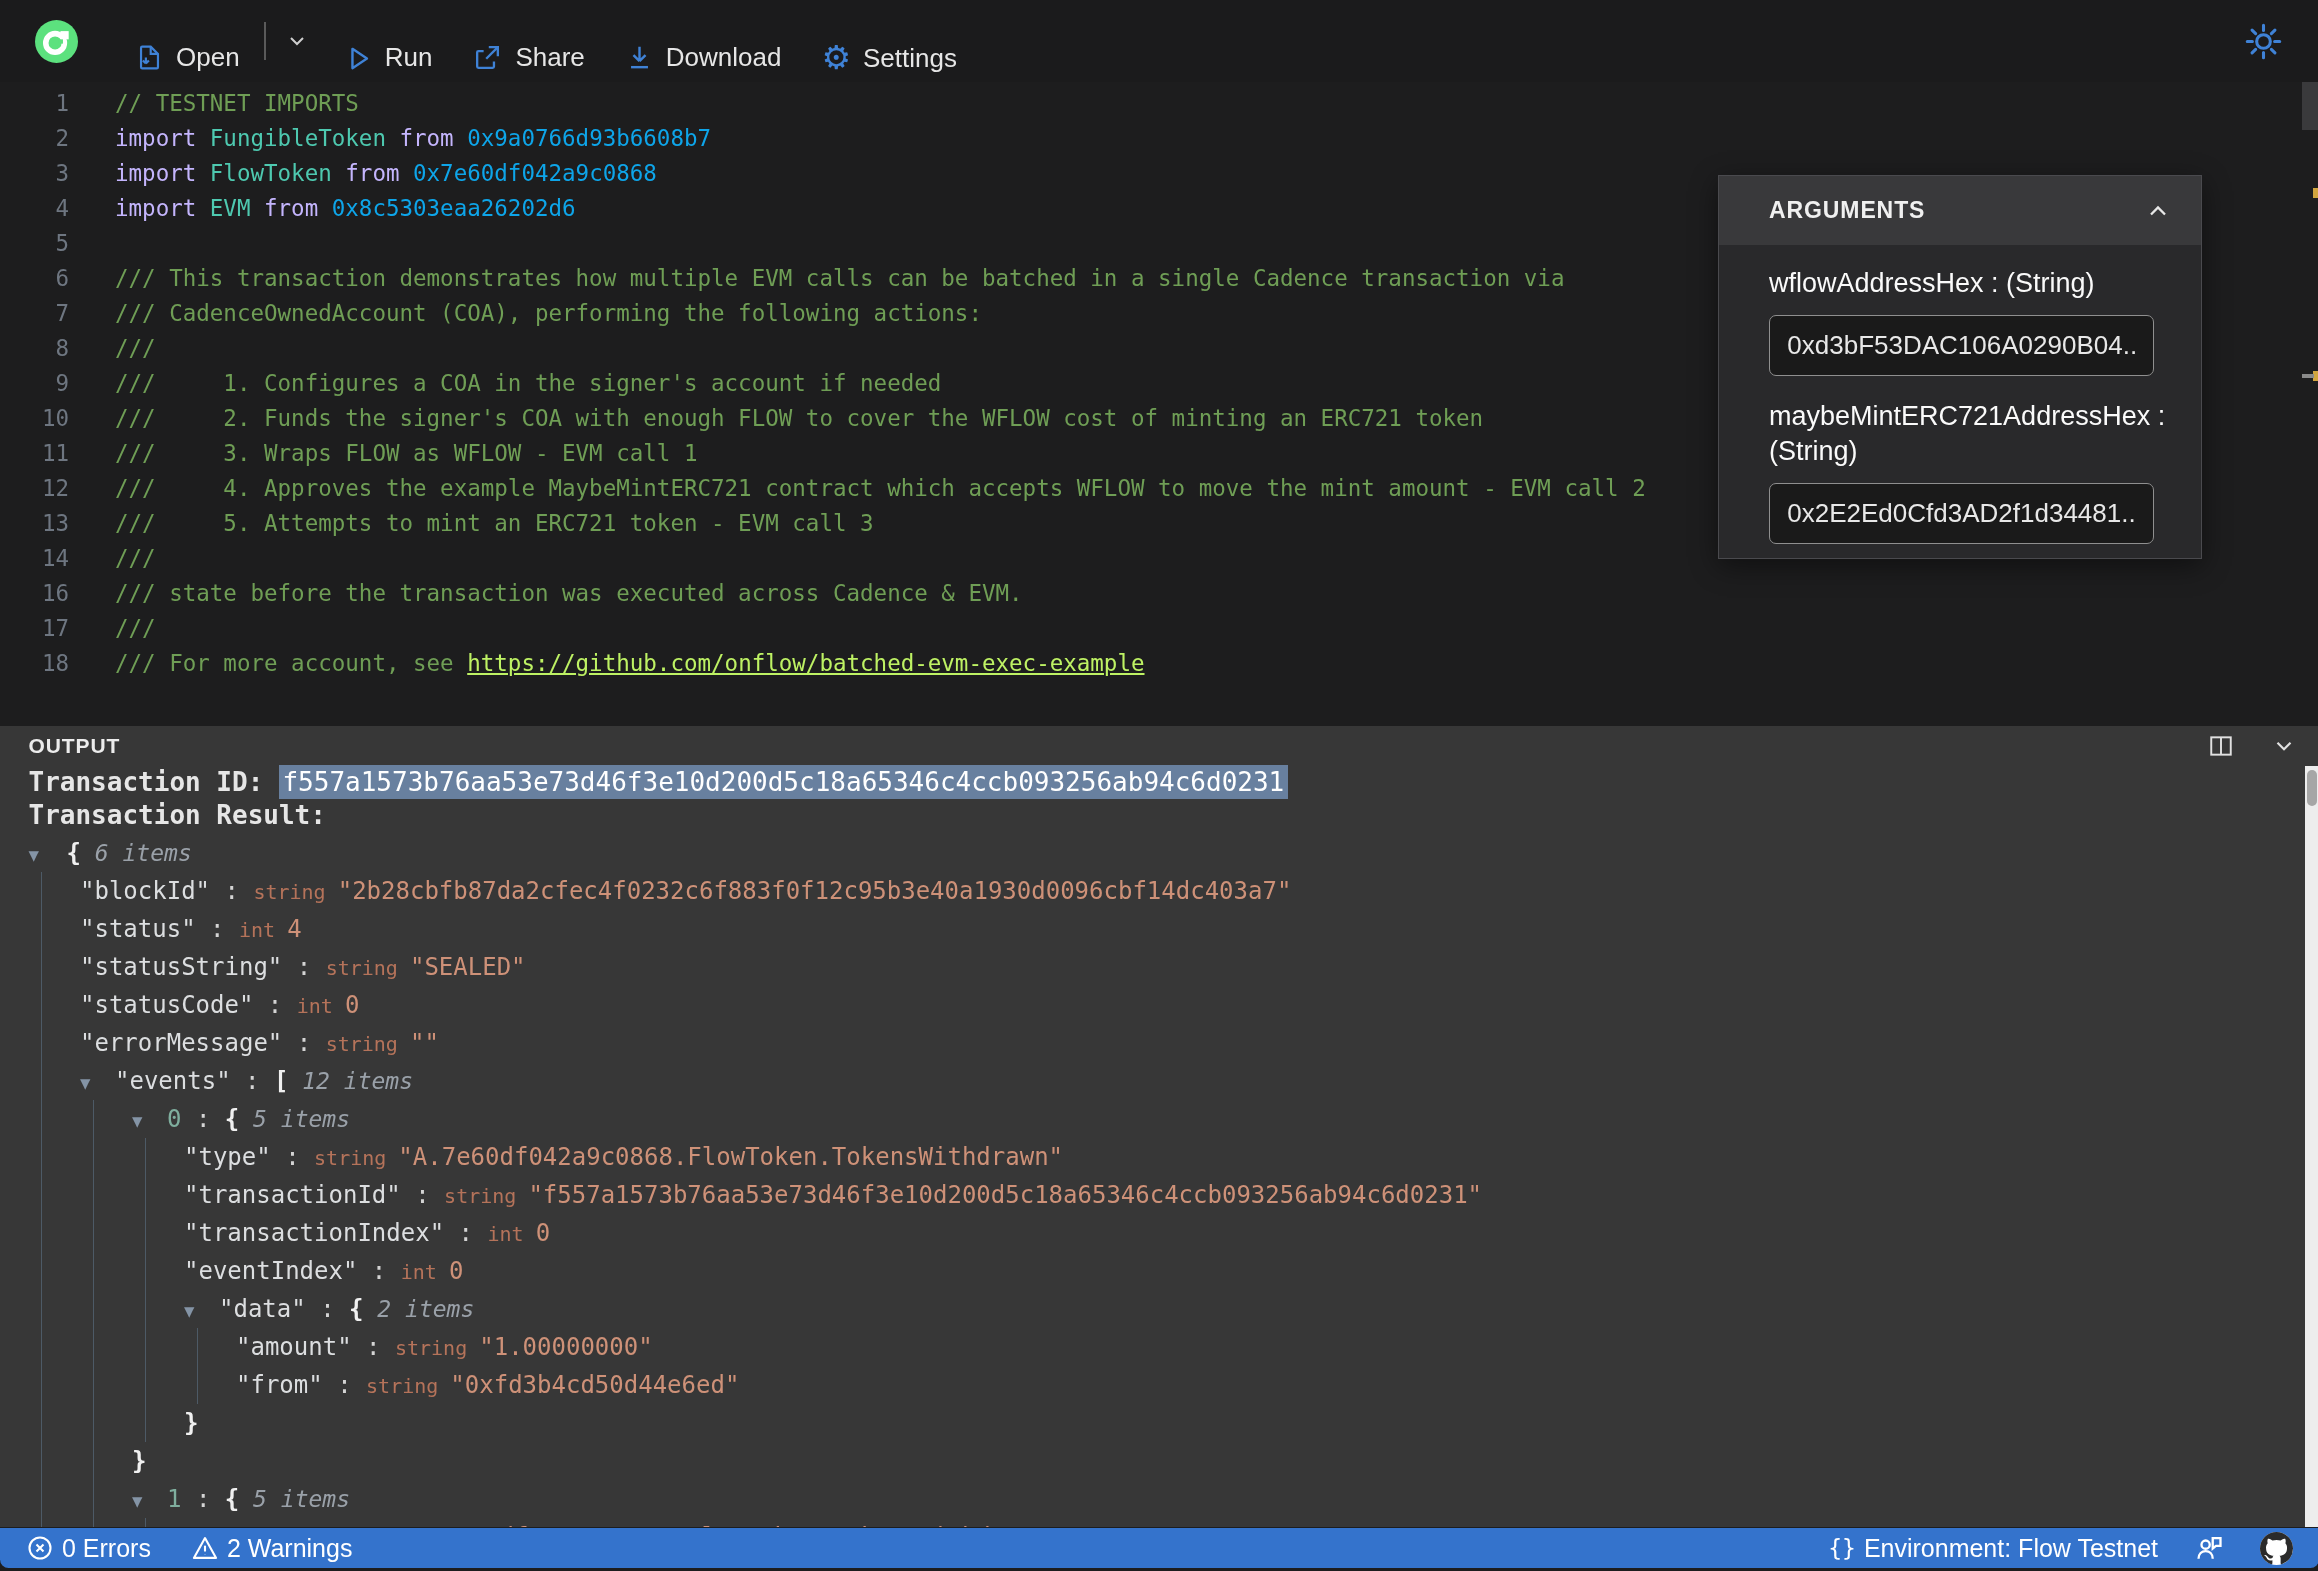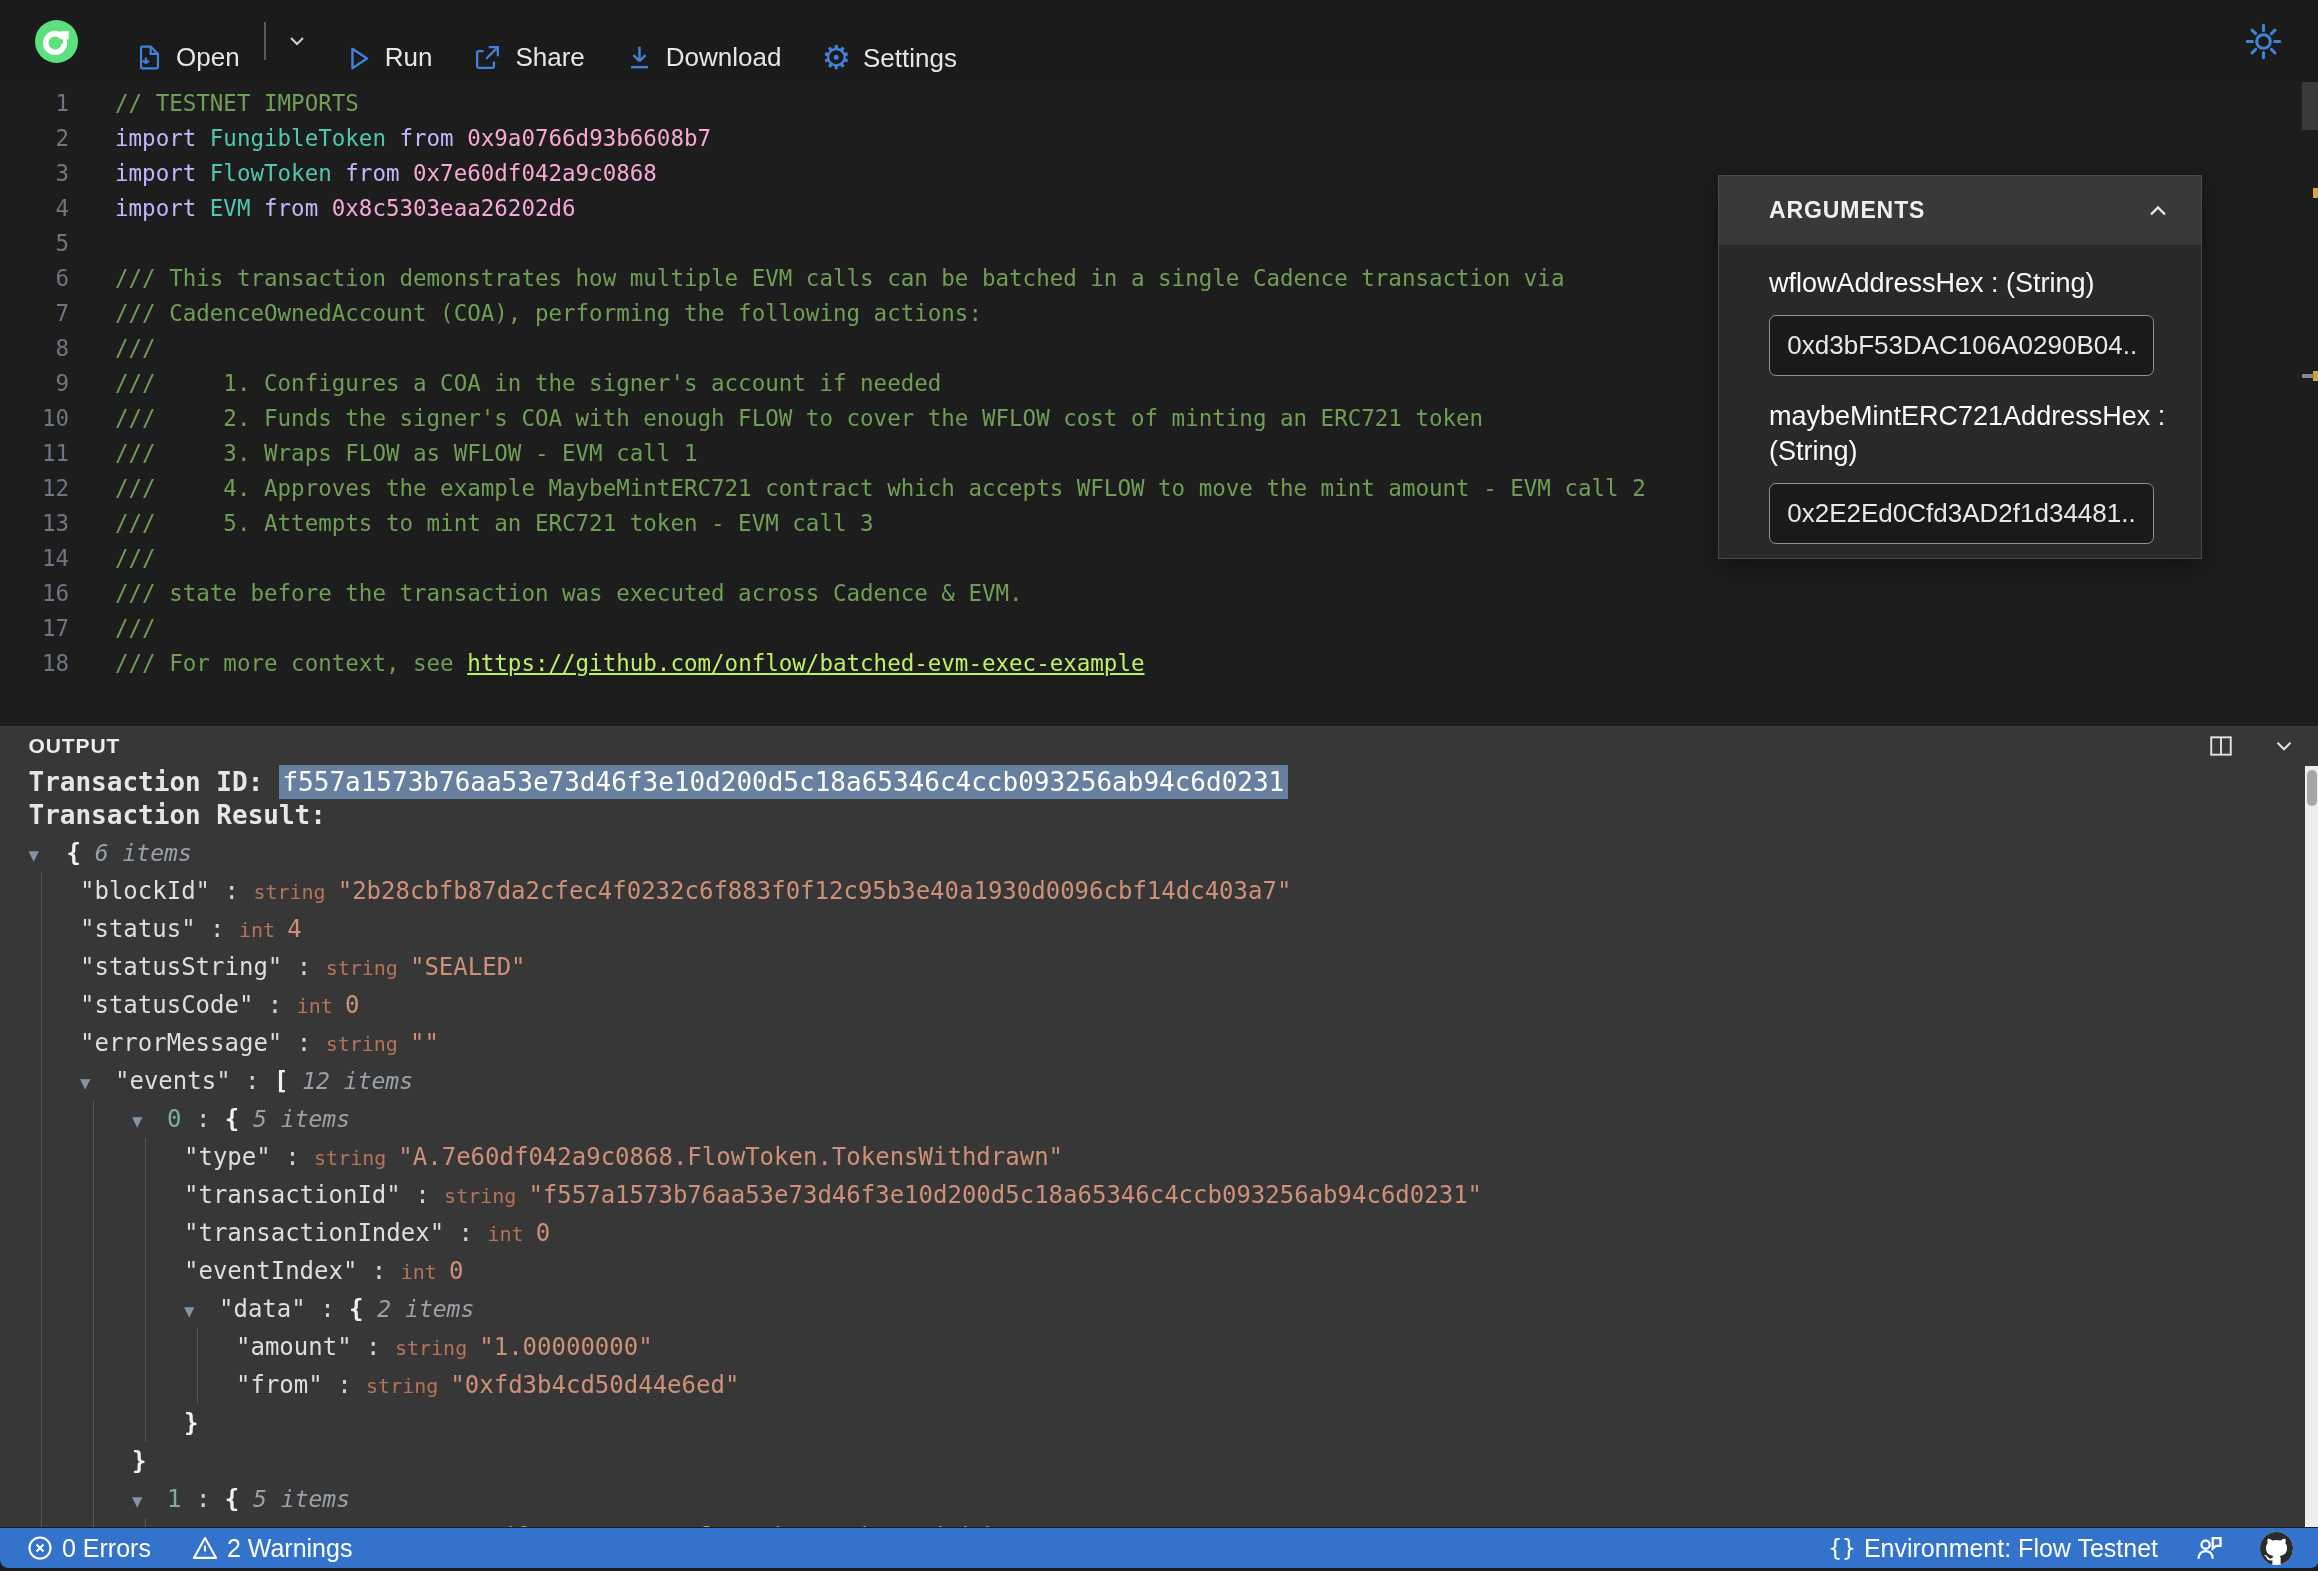--- a/index.html
+++ b/index.html
@@ -23,21 +23,21 @@
   
   .editor { position:absolute; left:0; top:82px; width:2319px; height:644px; background:#1d1d1e;
             overflow:hidden; }
   .code { padding-top:3.5px; font-family:"DejaVu Sans Mono", monospace; font-size:22.5px; }
   .cl { height:35px; line-height:35px; white-space:pre; }
   .ln { display:inline-block; width:69px; text-align:right; color:#6e7681; }
   .ct { margin-left:46px; }
   .cm { color:#6f9e55; }
   .kw { color:#c4b5fd; }
   .ty { color:#4ec9b0; }
-  .ad { color:#f9a8d4; }
+  .ad { color:#0ea5e9; }
   .lk { color:#bef264; text-decoration:underline; cursor:pointer; }
 
   
   .ed-ruler { position:absolute; right:0; top:0; width:17.3px; height:644px; }
   .ed-thumb { position:absolute; right:0; top:0; width:17.3px; height:48px; background:#3a3a3c; }
   .ed-mark { position:absolute; right:0; width:6px; height:9.5px; background:#d2a53f; }
   .ed-dash { position:absolute; right:5.2px; width:12px; height:3.5px; background:#8a8a8a; }
 
   
   .args { position:absolute; left:1718px; top:93px; width:484px; height:384px;
@@ -173,21 +173,21 @@
         <div class="cl"><span class="ln">7</span><span class="ct"><span class="cm">/// CadenceOwnedAccount (COA), performing the following actions:</span></span></div>
         <div class="cl"><span class="ln">8</span><span class="ct"><span class="cm">///</span></span></div>
         <div class="cl"><span class="ln">9</span><span class="ct"><span class="cm">///     1. Configures a COA in the signer's account if needed</span></span></div>
         <div class="cl"><span class="ln">10</span><span class="ct"><span class="cm">///     2. Funds the signer's COA with enough FLOW to cover the WFLOW cost of minting an ERC721 token</span></span></div>
         <div class="cl"><span class="ln">11</span><span class="ct"><span class="cm">///     3. Wraps FLOW as WFLOW - EVM call 1</span></span></div>
         <div class="cl"><span class="ln">12</span><span class="ct"><span class="cm">///     4. Approves the example MaybeMintERC721 contract which accepts WFLOW to move the mint amount - EVM call 2</span></span></div>
         <div class="cl"><span class="ln">13</span><span class="ct"><span class="cm">///     5. Attempts to mint an ERC721 token - EVM call 3</span></span></div>
         <div class="cl"><span class="ln">14</span><span class="ct"><span class="cm">///</span></span></div>
         <div class="cl"><span class="ln">16</span><span class="ct"><span class="cm">/// state before the transaction was executed across Cadence &amp; EVM.</span></span></div>
         <div class="cl"><span class="ln">17</span><span class="ct"><span class="cm">///</span></span></div>
-        <div class="cl"><span class="ln">18</span><span class="ct"><span class="cm">/// For more context, see </span><span class="lk">https://github.com/onflow/batched-evm-exec-example</span></span></div>
+        <div class="cl"><span class="ln">18</span><span class="ct"><span class="cm">/// For more account, see </span><span class="lk">https://github.com/onflow/batched-evm-exec-example</span></span></div>
       </div>
     <div class="ed-ruler">
       <div class="ed-thumb"></div>
       <div class="ed-mark" style="top:106px;"></div>
       <div class="ed-mark" style="top:289px;"></div>
       <div class="ed-dash" style="top:292px;"></div>
     </div>
 
     <div class="args">
       <div class="args-header">

